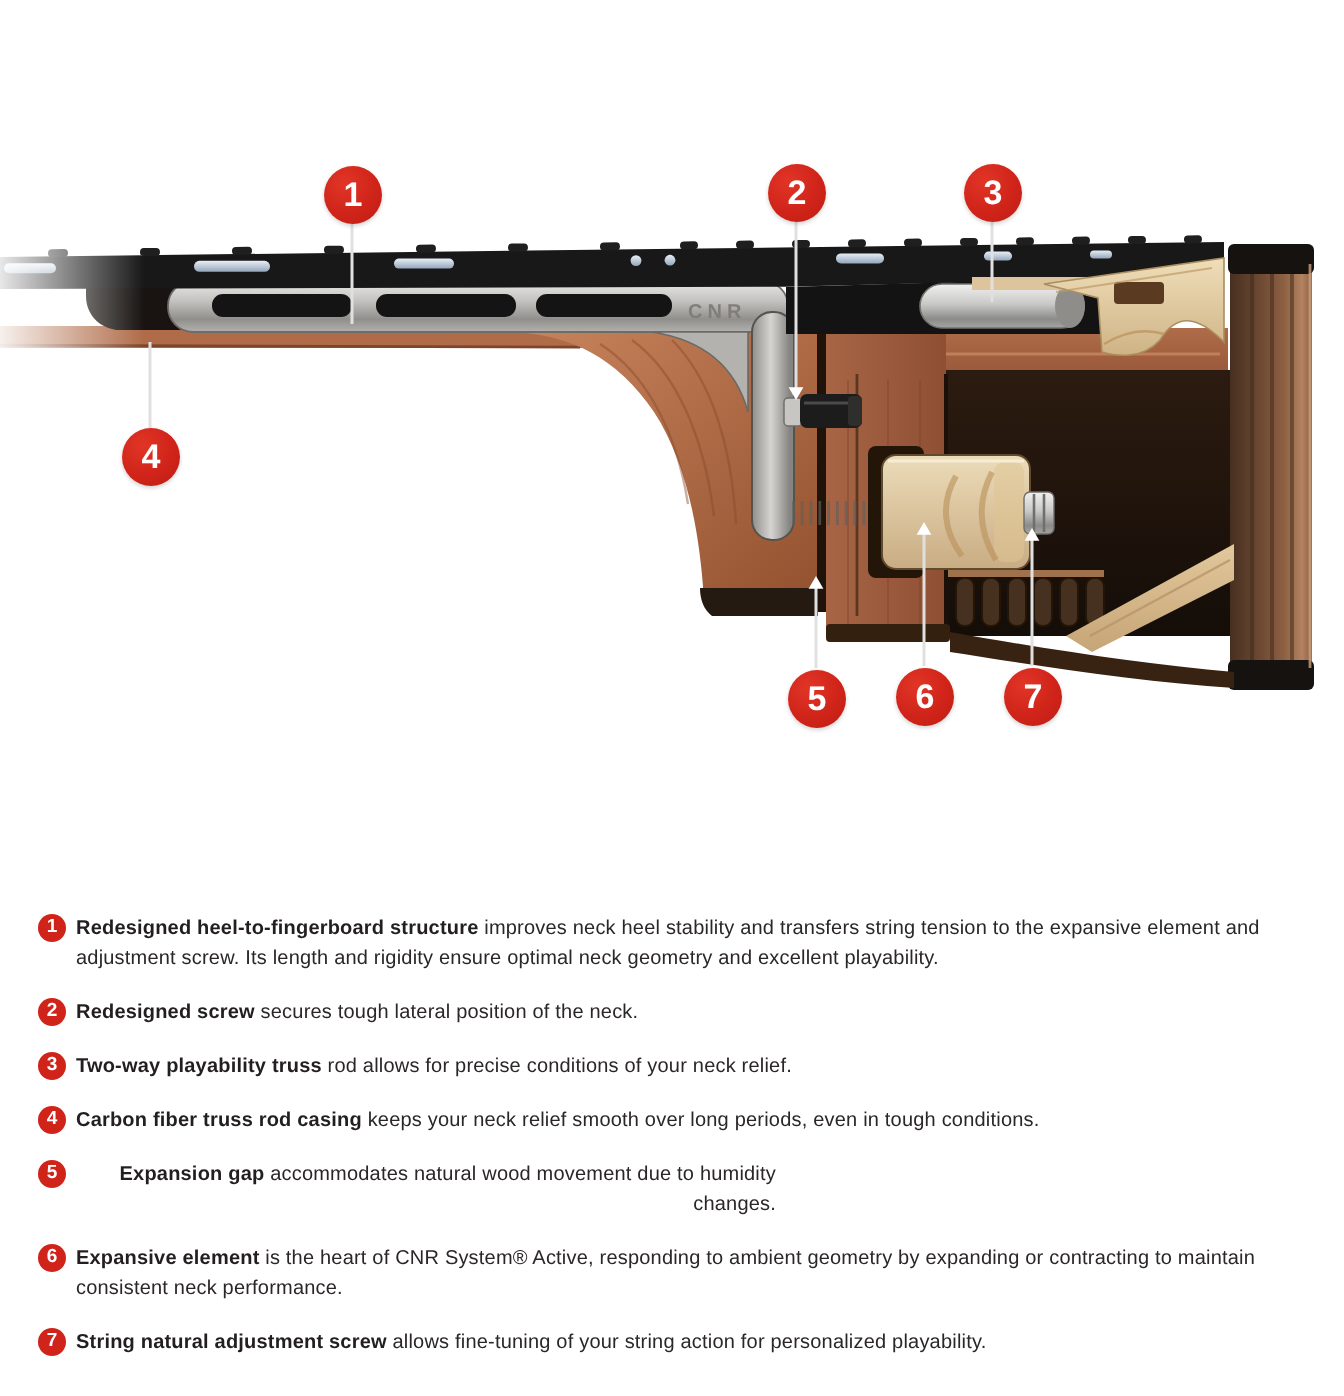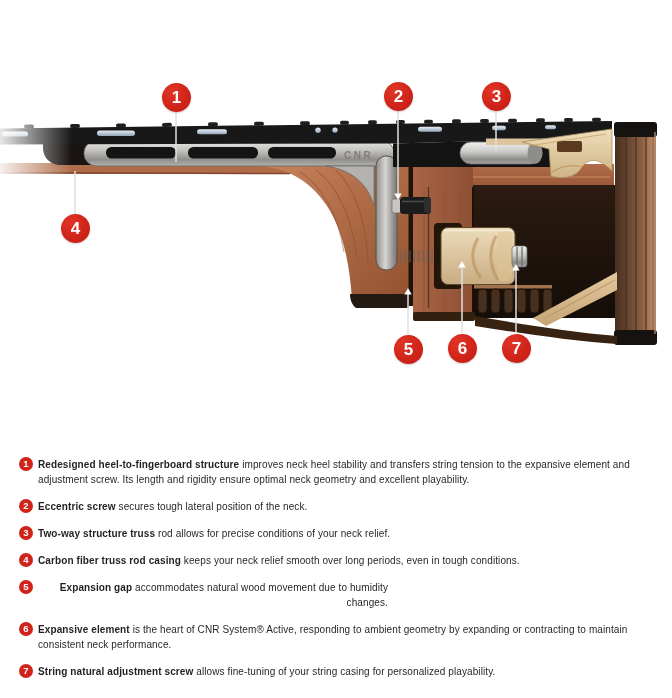--- a/index.html
+++ b/index.html
@@ -253,42 +253,42 @@
 
   <div class="legend">
 
     <div class="row">
       <span class="bullet">1</span>
       <p><b>Redesigned heel-to-fingerboard structure</b><span> improves neck heel stability and transfers string tension to the expansive element and adjustment screw. Its length and rigidity ensure optimal neck geometry and excellent playability.</span></p>
     </div>
 
     <div class="row">
       <span class="bullet">2</span>
-      <p><b>Eccentric screw</b><span> secures tough lateral position of the neck.</span></p>
+      <p><b>Redesigned screw</b><span> secures tough lateral position of the neck.</span></p>
     </div>
 
     <div class="row">
       <span class="bullet">3</span>
-      <p><b>Two-way structure truss</b><span> rod allows for precise conditions of your neck relief.</span></p>
+      <p><b>Two-way playability truss</b><span> rod allows for precise conditions of your neck relief.</span></p>
     </div>
 
     <div class="row">
       <span class="bullet">4</span>
       <p><b>Carbon fiber truss rod casing</b><span> keeps your neck relief smooth over long periods, even in tough conditions.</span></p>
     </div>
 
     <div class="row narrow">
       <span class="bullet">5</span>
       <p><b>Expansion gap</b><span> accommodates natural wood movement due to humidity changes.</span></p>
     </div>
 
     <div class="row">
       <span class="bullet">6</span>
       <p><b>Expansive element</b><span> is the heart of CNR System® Active, responding to ambient geometry by expanding or contracting to maintain consistent neck performance.</span></p>
     </div>
 
     <div class="row">
       <span class="bullet">7</span>
-      <p><b>String natural adjustment screw</b><span> allows fine-tuning of your string casing for personalized playability.</span></p>
+      <p><b>String natural adjustment screw</b><span> allows fine-tuning of your string action for personalized playability.</span></p>
     </div>
 
   </div>
 </div>
 
 </body></html>

